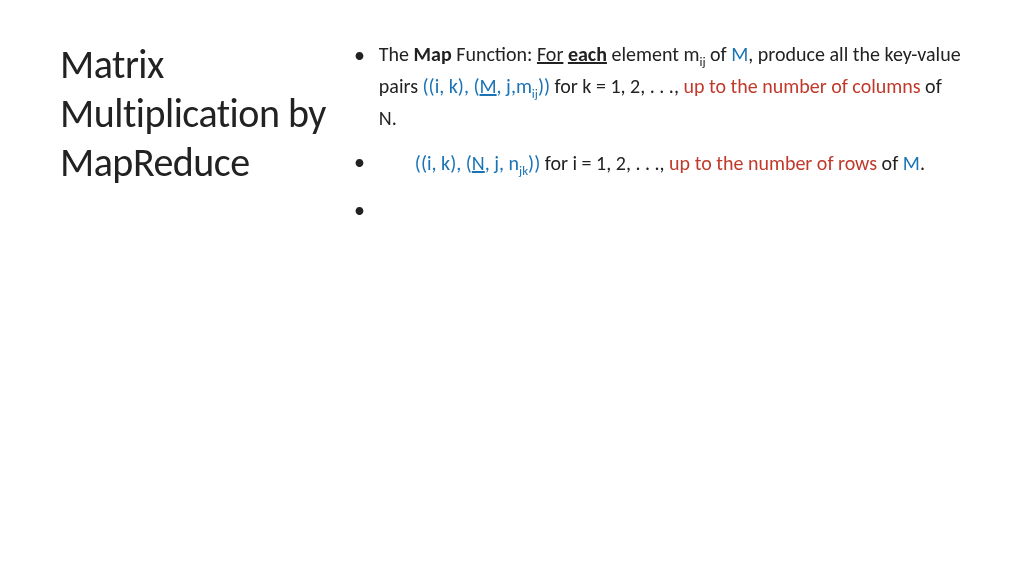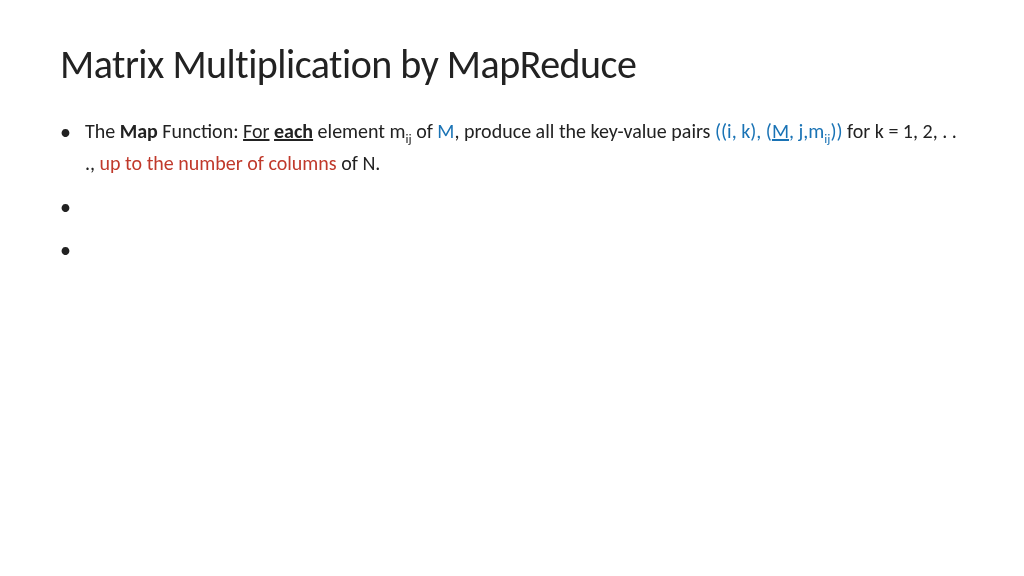--- a/index.html
+++ b/index.html
@@ -14,21 +14,20 @@
       background: #ffffff;
       font-family: 'Segoe UI', Calibri, Arial, sans-serif;
       overflow: hidden;
     }
 
     .slide {
       width: 1024px;
       height: 576px;
       padding: 40px 60px 40px 60px;
       display: flex;
-      flex-direction: column;
     }
 
     .title {
       font-size: 40px;
       font-weight: 300;
       color: #222222;
       margin-bottom: 28px;
       letter-spacing: -0.5px;
     }
 
@@ -102,20 +101,23 @@
       <div>
         <span class="bullet-text">
           The <span class="bold">Map</span> Function: <span class="underline">For</span> <span class="underline-bold">each</span> element m<sub>ij</sub> of <span class="blue">M</span>, produce all the key-value pairs <span class="blue">((i, k), (<span class="underline">M</span>, j,m<sub>ij</sub>))</span> for k = 1, 2, . . ., <span class="red">up to the number of columns</span> of N.
         </span>
       </div>
     </div>
 
     <div class="bullet-item">
       <span class="bullet-dot">•</span>
       <div>
+        <div class="bullet-text indent-line">
+          <span class="blue">((i, k), (<span class="underline">N</span>, j, n<sub>jk</sub>))</span> for i = 1, 2, . . ., <span class="red">up to the number of rows</span> of <span class="blue">M</span>.
+        </div>
       </div>
     </div>
 
     <div class="bullet-item">
       <span class="bullet-dot">•</span>
     </div>
 
   </div>
 </div>
 

